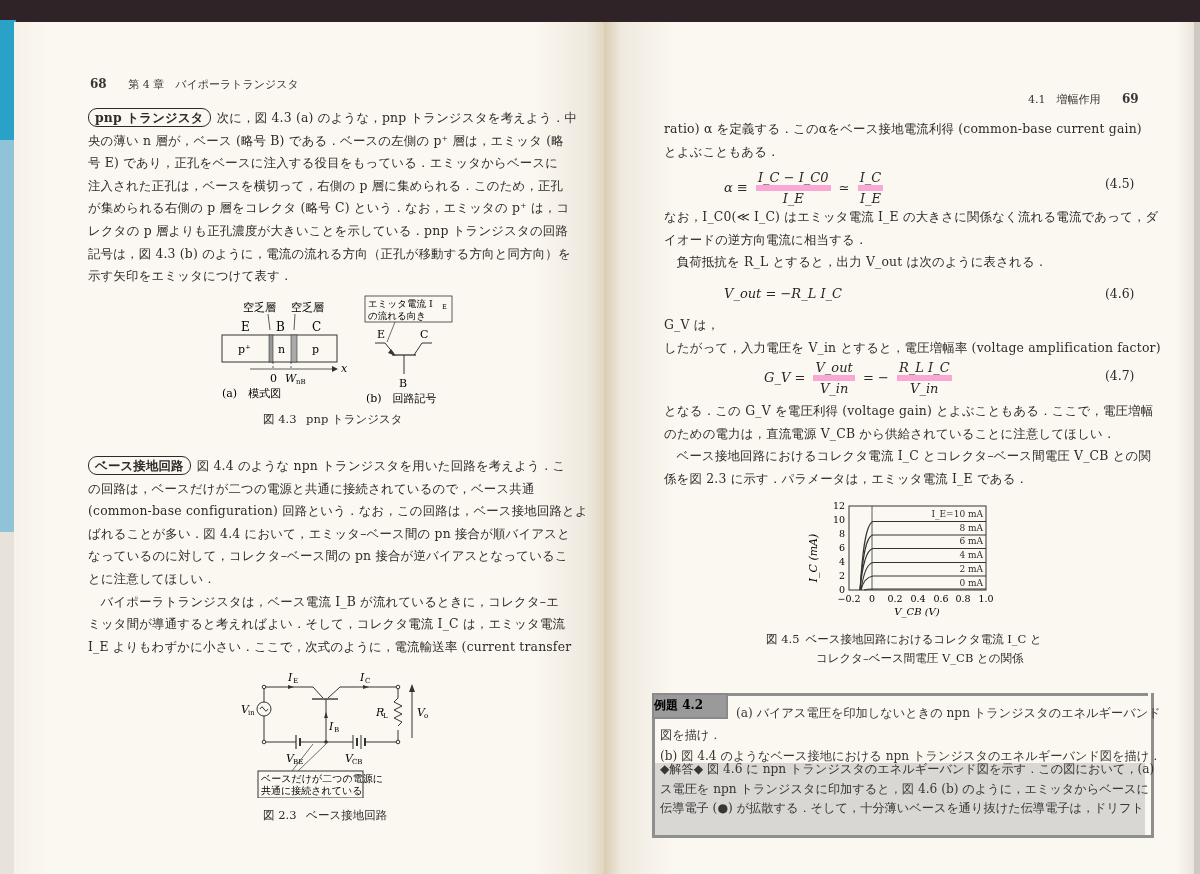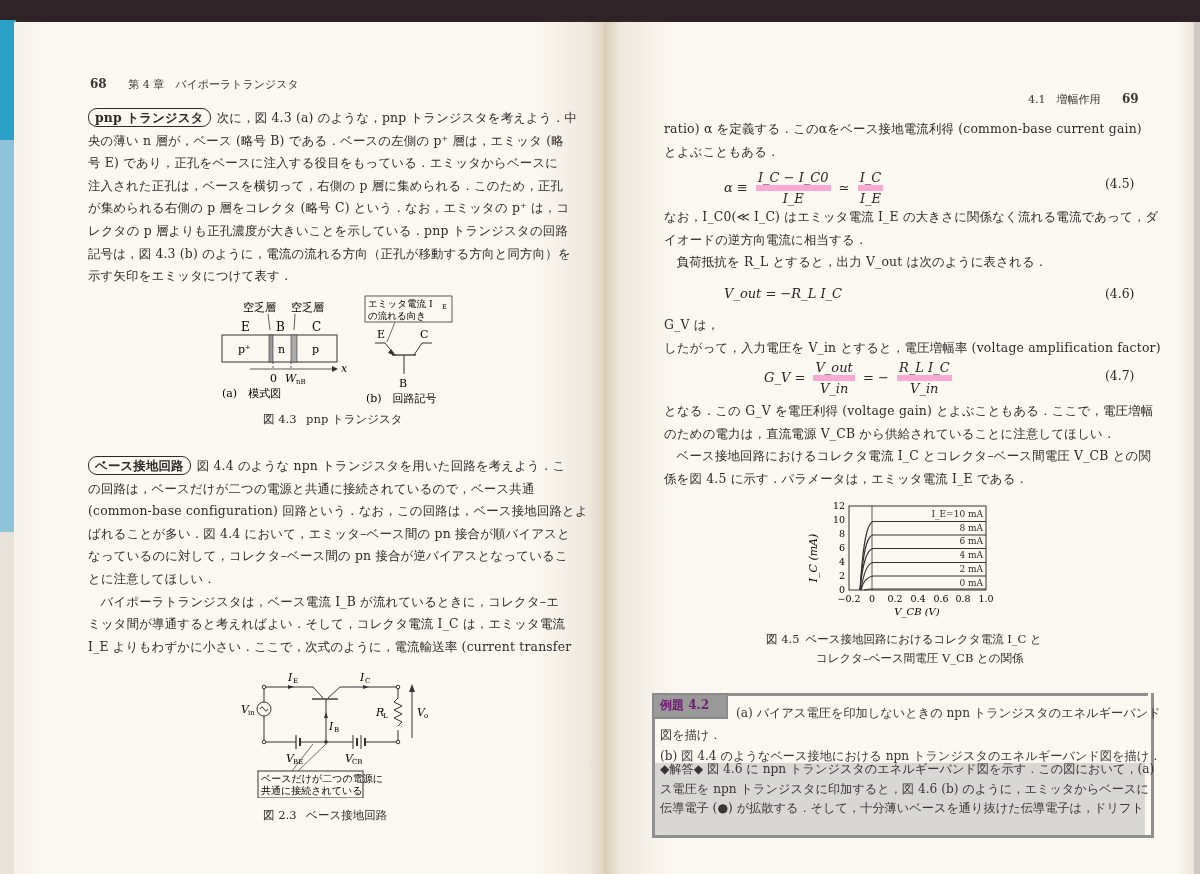--- a/index.html
+++ b/index.html
@@ -20,21 +20,21 @@
   .boxlabel{display:inline-block;border:1.4px solid #2e2a2a;border-radius:9px;padding:0 6px;font-weight:bold;line-height:17px;margin-right:6px;}
   .cap{position:absolute;font-size:11.5px;color:#2e2a2a;white-space:nowrap;}
   .cap .fig{font-weight:normal;}
   .eq{position:absolute;font-size:13px;font-style:italic;white-space:nowrap;}
   .eqnum{position:absolute;font-size:12.4px;}
   .frac{display:inline-block;vertical-align:middle;text-align:center;margin:0 4px;}
   .frac .n{display:block;border-bottom:6px solid #f9a8d4;padding:0 2px;}
   .frac .d{display:block;}
   .example{position:absolute;left:652px;top:693px;width:496px;height:142px;border:3px solid #8f8f8f;border-top:none;background:#fbf8f1;}
   .ex-tag{position:absolute;left:652px;top:693px;width:72px;height:22px;background:#9a9a9a;border:2px solid #8a8a8a;}
-  .ex-tag span{display:block;color:#701a75;font-weight:bold;font-size:12px;line-height:20px;padding-left:6px;}
+  .ex-tag span{display:block;color:#000000;font-weight:bold;font-size:12px;line-height:20px;}
   .ex-top{position:absolute;left:724px;top:693px;width:424px;height:3px;background:#8f8f8f;}
   .ex-body{position:absolute;font-size:12.2px;line-height:21.5px;white-space:nowrap;color:#3a3535;}
   .answer{position:absolute;left:655px;top:763px;width:490px;height:72px;background:#d9d7d4;}
   svg text{font-family:"DejaVu Serif","Liberation Serif",serif;}
 </style>
 </head>
 <body>
 
 <div class="topbar"></div>
 <div class="left-edge"></div>
@@ -219,21 +219,21 @@
   <span class="frac"><span class="n">V_out</span><span class="d">V_in</span></span>
   <span>= −</span>
   <span class="frac"><span class="n">R_L I_C</span><span class="d">V_in</span></span>
 </div>
 <div class="eqnum" style="left:1105px;top:368px;">(4.7)</div>
 
 <div class="para" style="left:664px;top:400px;">
   <p>となる．この G_V を電圧利得 (voltage gain) とよぶこともある．ここで，電圧増幅</p>
   <p>のための電力は，直流電源 V_CB から供給されていることに注意してほしい．</p>
   <p>　ベース接地回路におけるコレクタ電流 I_C とコレクタ–ベース間電圧 V_CB との関</p>
-  <p>係を図 4.5 に示す．パラメータは，エミッタ電流 I_E である．</p>
+  <p>係を図 2.3 に示す．パラメータは，エミッタ電流 I_E である．</p>
 </div>
 
 <svg style="position:absolute;left:805px;top:498px;" width="200" height="120">
   <rect x="44" y="8" width="137" height="84" fill="none" stroke="#333" stroke-width="1"></rect>
   <line x1="67" y1="8" x2="67" y2="92" stroke="#333" stroke-width="0.8"></line>
   <g font-size="9.5" text-anchor="end">
     <text x="40" y="95">0</text>
     <text x="40" y="81">2</text>
     <text x="40" y="67">4</text>
     <text x="40" y="53">6</text>

